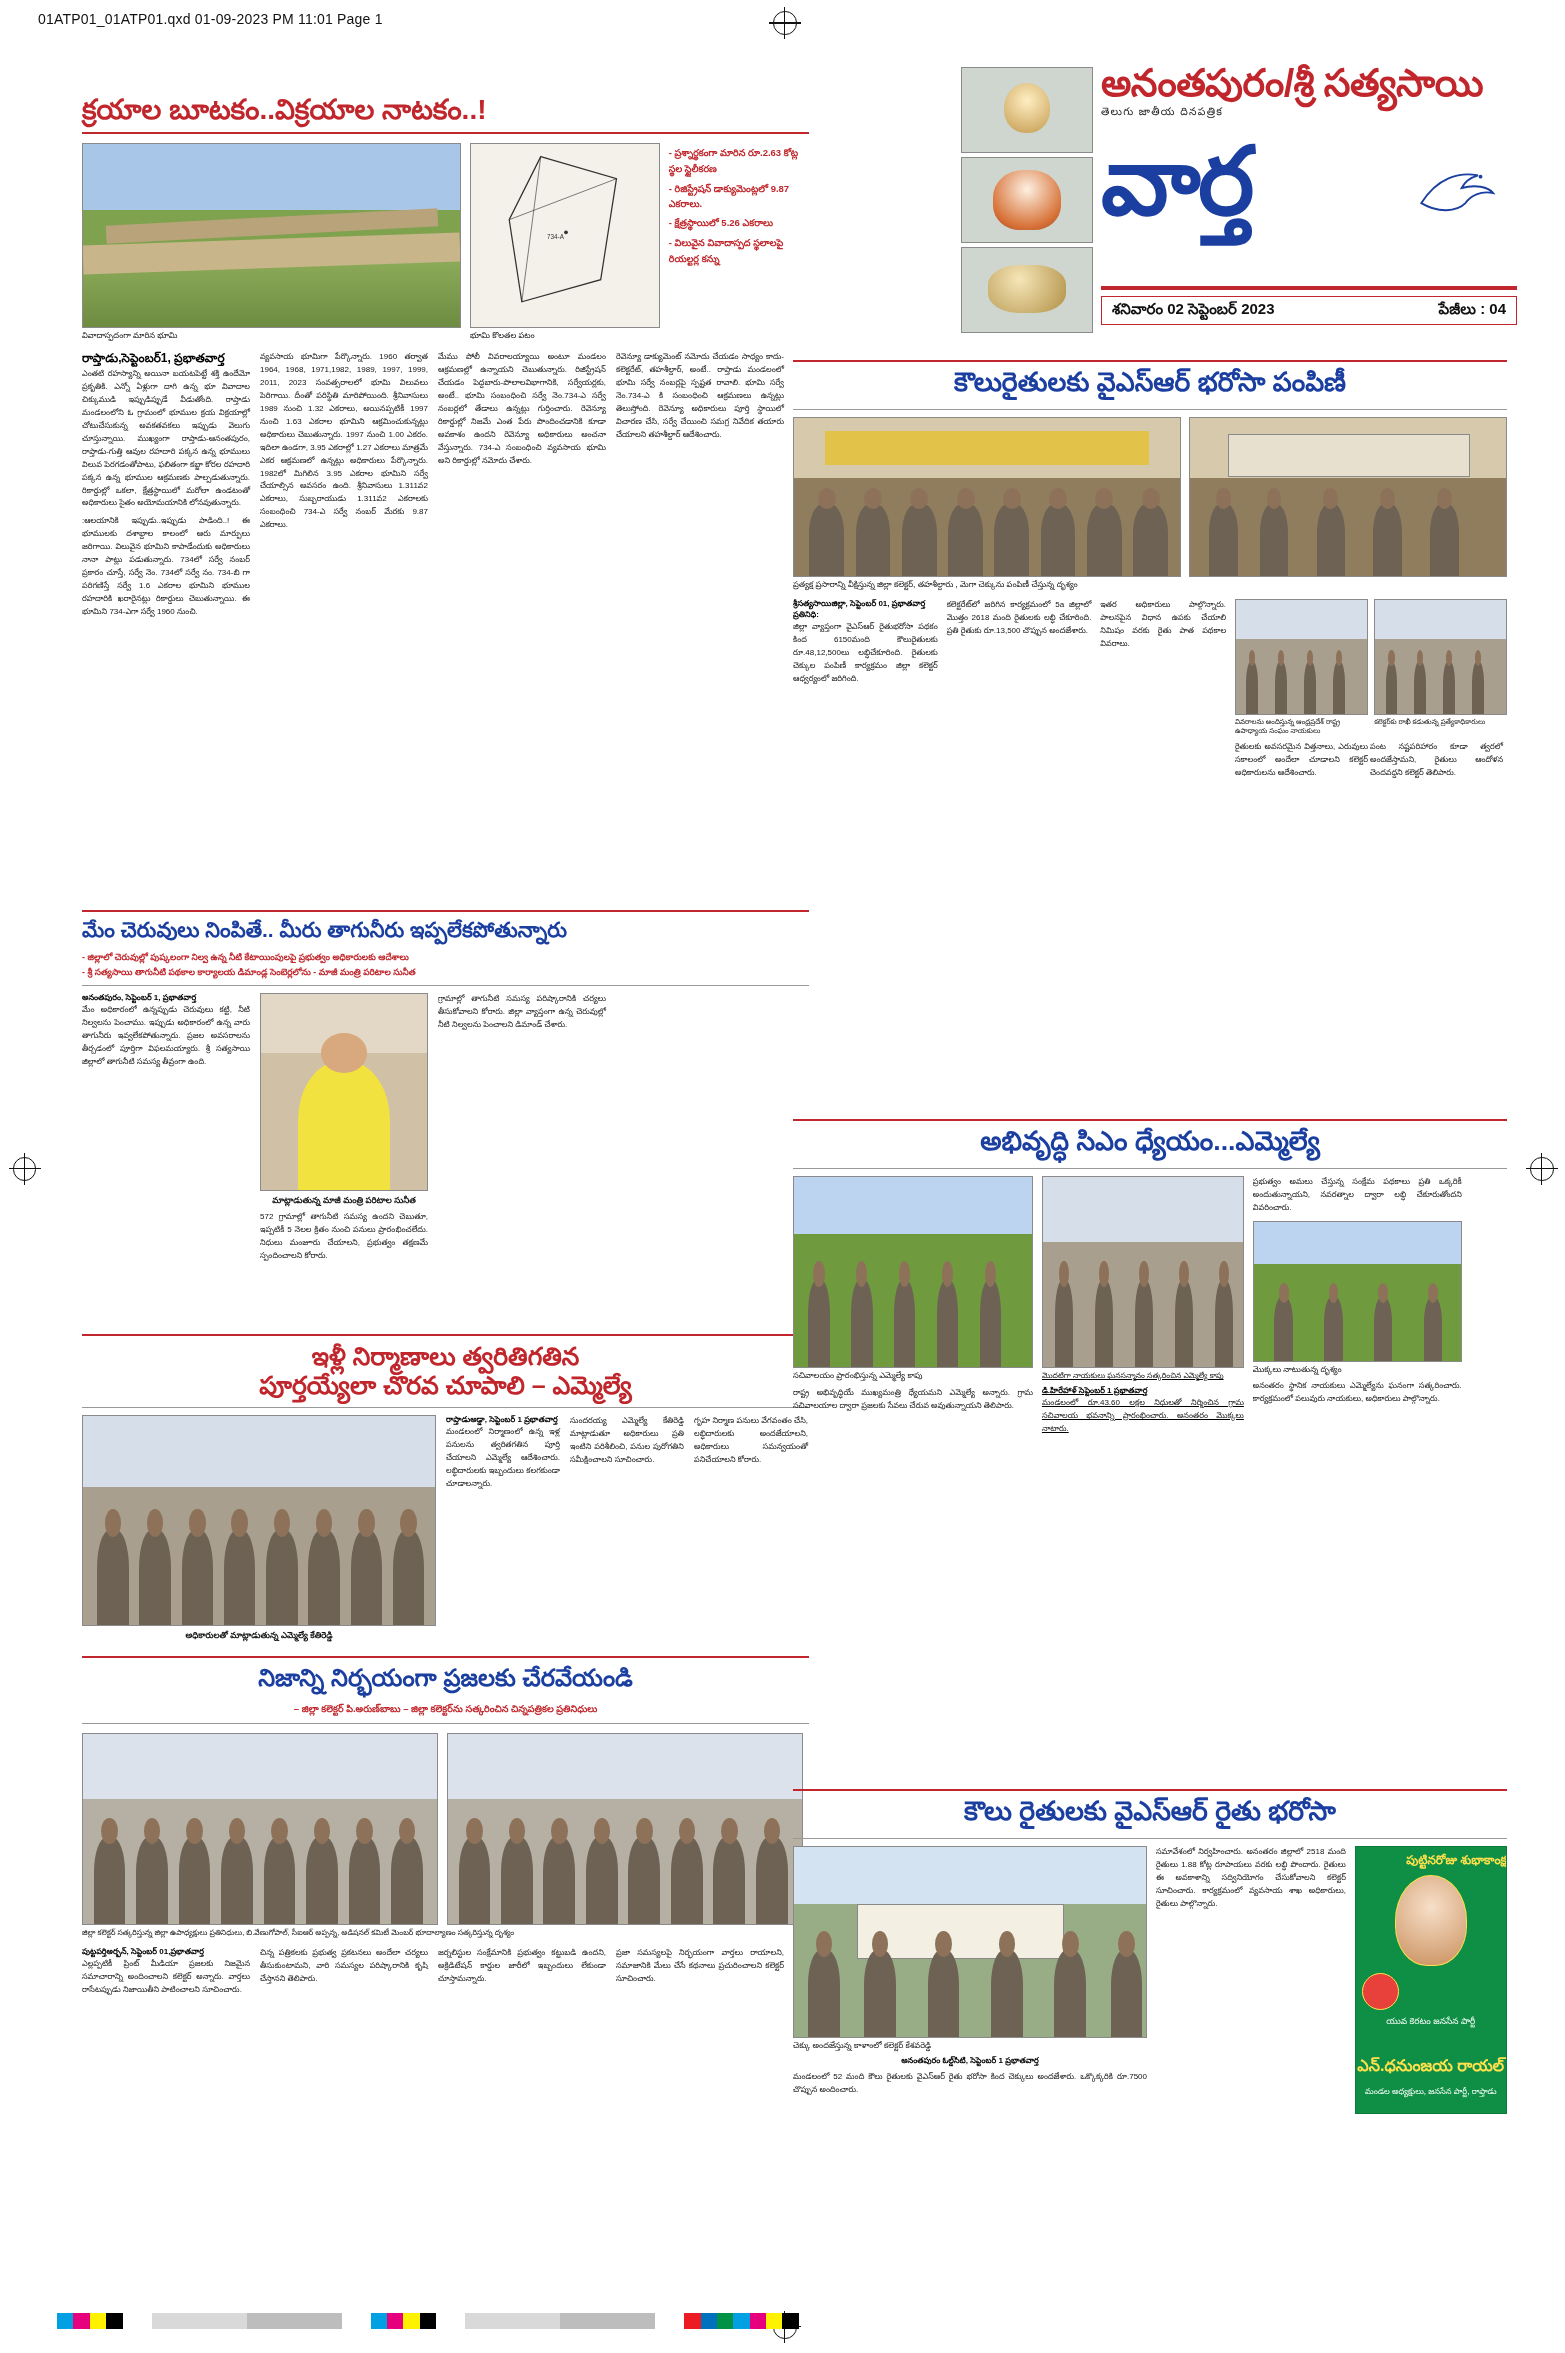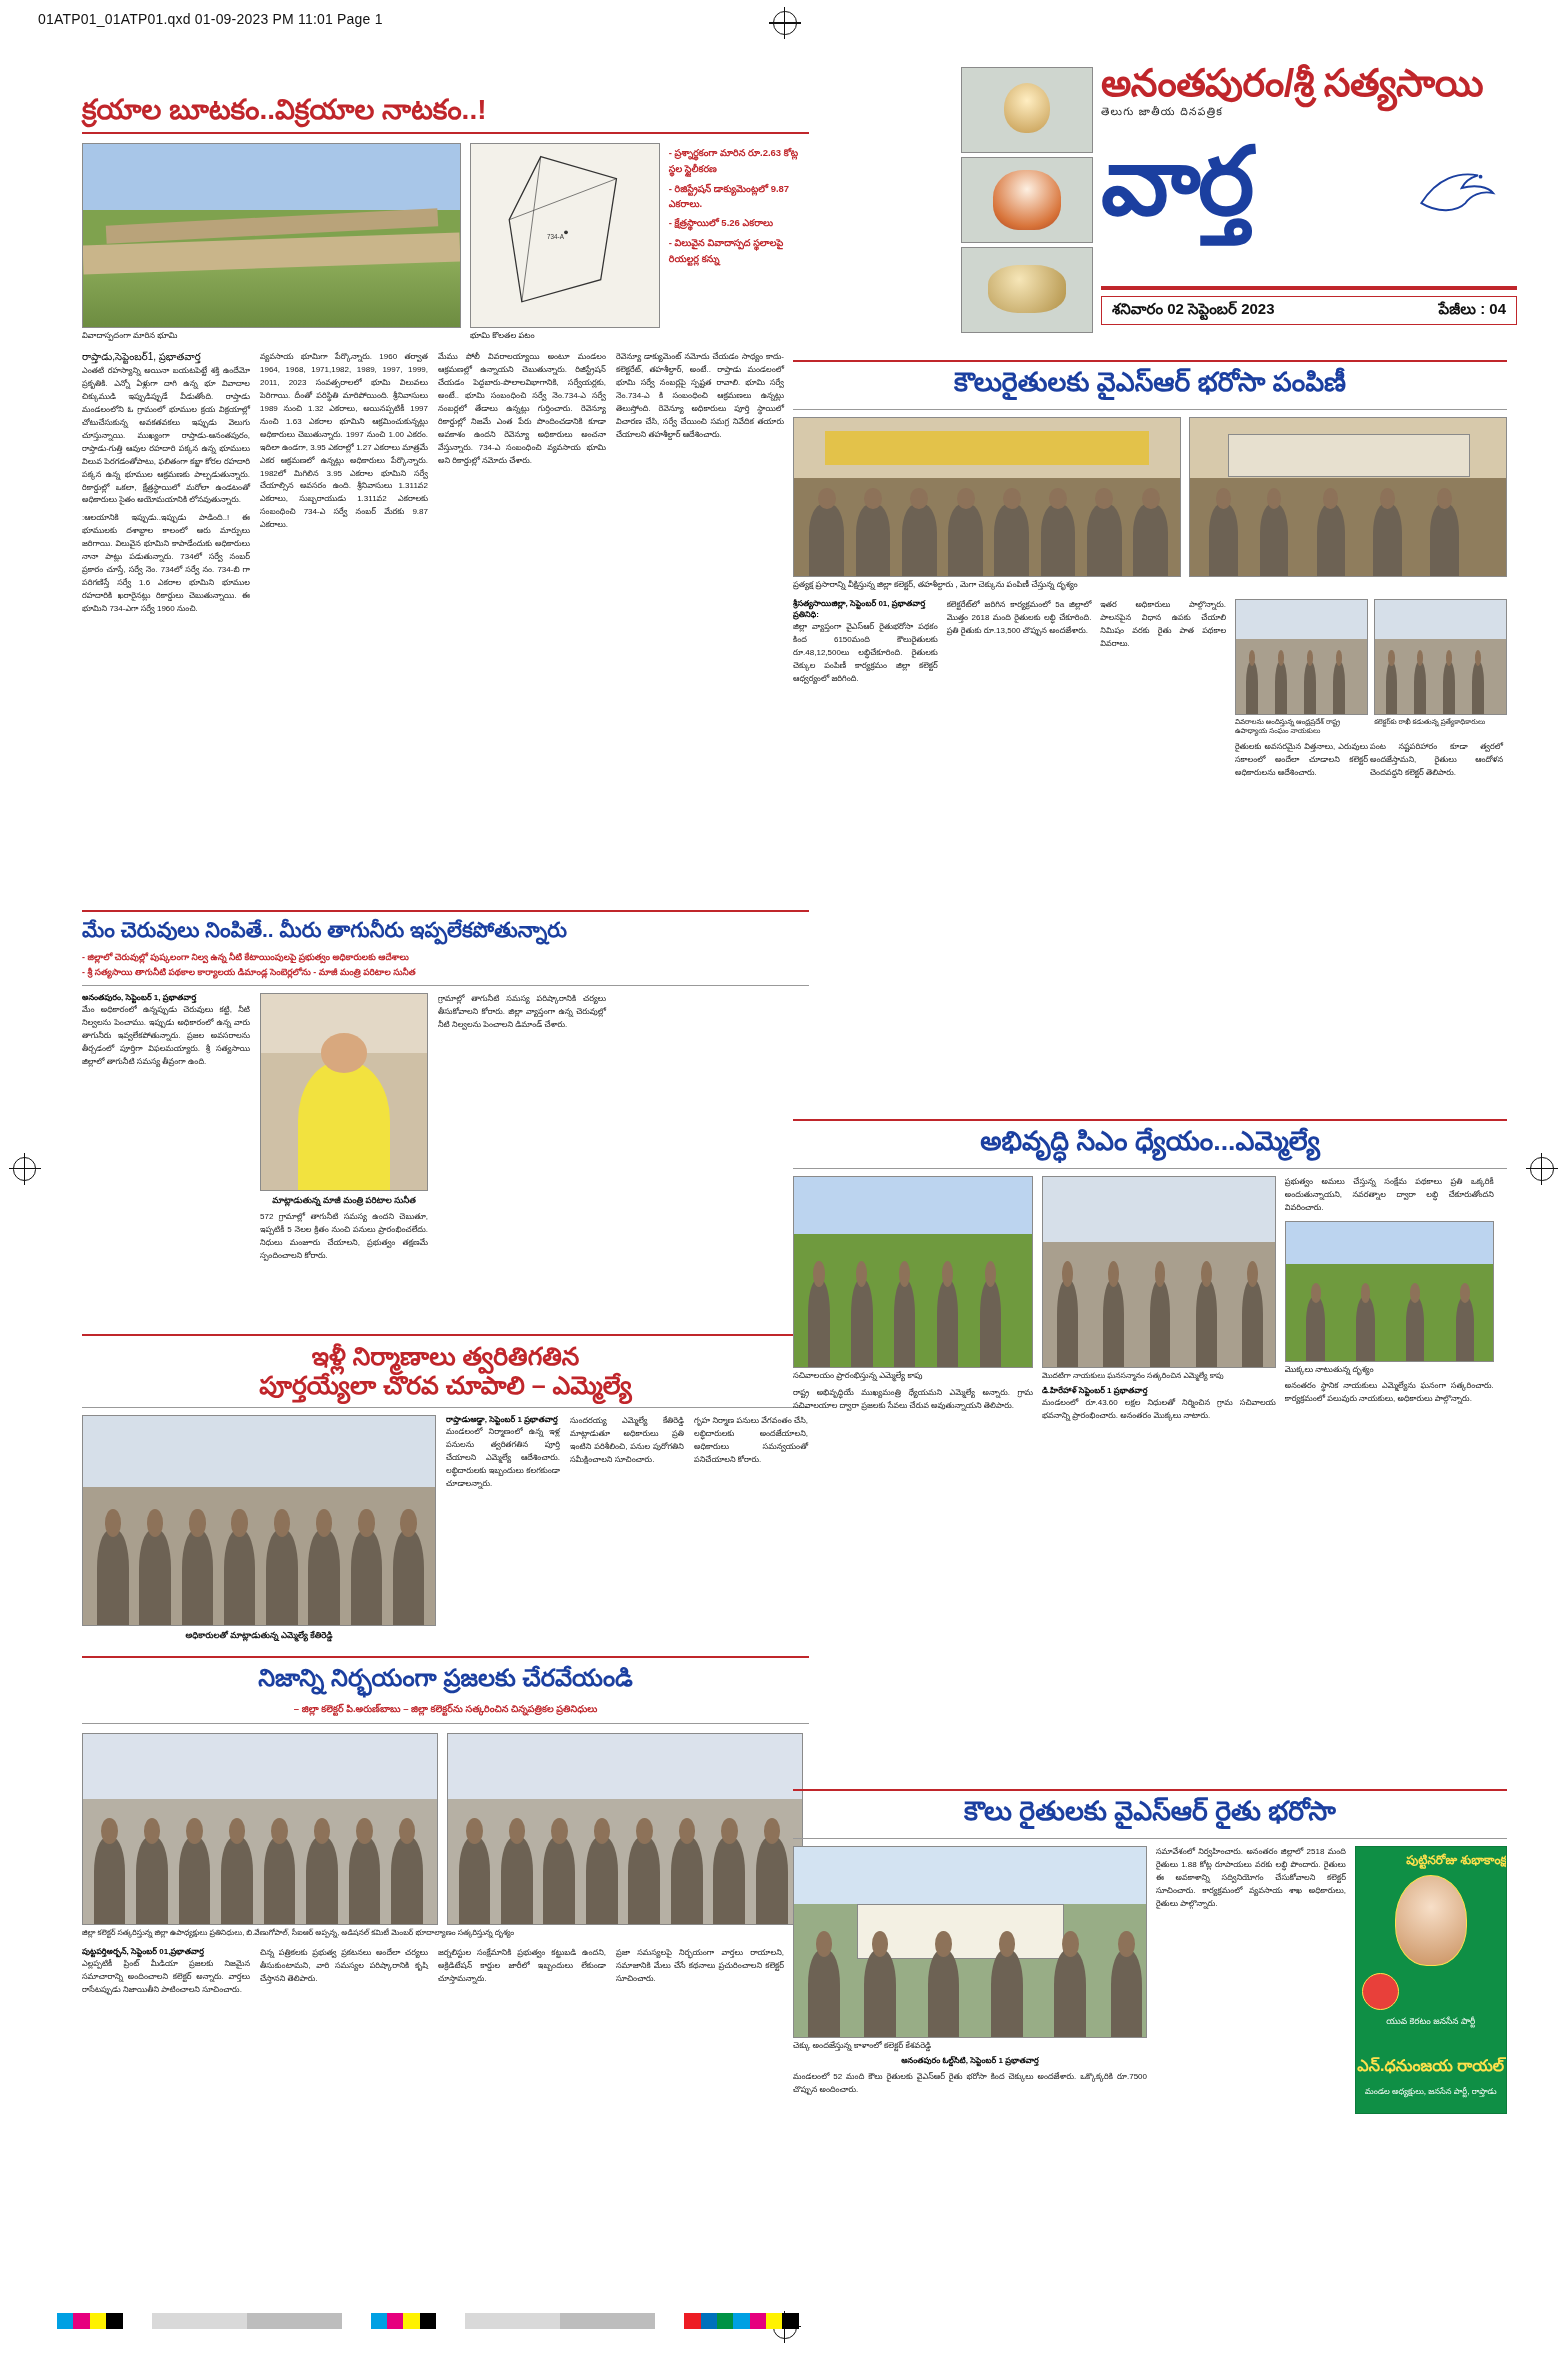--- a/index.html
+++ b/index.html
@@ -128,21 +128,21 @@
       <div style="width:139px;padding-top:2.5px;">
         <div class="hl-red" style="font-size:9.5px;line-height:1.6;">- ప్రశ్నార్థకంగా మారిన రూ.2.63 కోట్ల స్థల స్టైలీకరణ</div>
         <div class="hl-red" style="font-size:9.5px;line-height:1.6;margin-top:5px;">- రిజిస్ట్రేషన్ డాక్యుమెంట్లలో 9.87 ఎకరాలు.</div>
         <div class="hl-red" style="font-size:9.5px;line-height:1.6;margin-top:4px;">- క్షేత్రస్థాయిలో 5.26 ఎకరాలు</div>
         <div class="hl-red" style="font-size:9.5px;line-height:1.6;margin-top:5px;">- విలువైన వివాదాస్పద స్థలాలపై రియల్టర్ల కన్ను</div>
       </div>
     </div>
 
     <div style="display:flex;gap:10px;margin-top:8.9px;">
       <div style="width:168px;">
-        <div style="font-size:10px;font-weight:normal;">రాప్తాడు,సెప్టెంబర్1, ప్రభాతవార్త</div>
+        <div style="font-size:12px;font-weight:bold;">రాప్తాడు,సెప్టెంబర్1, ప్రభాతవార్త</div>
         <div class="col-txt">ఎంతటి రహస్యాన్ని అయినా బయటపెట్టే శక్తి ఉందేమో ప్రకృతికి. ఎన్నో ఏళ్లుగా దాగి ఉన్న భూ వివాదాల చిక్కుముడి ఇప్పుడిప్పుడే వీడుతోంది. రాప్తాడు మండలంలోని ఓ గ్రామంలో భూముల క్రయ విక్రయాల్లో చోటుచేసుకున్న అవకతవకలు ఇప్పుడు వెలుగు చూస్తున్నాయి. ముఖ్యంగా రాప్తాడు-ఆనంతపురం, రాప్తాడు-గుత్తి ఆవుల రహదారి పక్కన ఉన్న భూములు విలువ పెరగడంతోపాటు, ఫలితంగా కబ్జా కోరల రహదారి పక్కన ఉన్న భూముల ఆక్రమణకు పాల్పడుతున్నారు. రికార్డుల్లో ఒకలా, క్షేత్రస్థాయిలో మరోలా ఉండటంతో అధికారులు సైతం అయోమయానికి లోనవుతున్నారు.</div>
         <div class="col-txt" style="margin-top:5px;">:ఆలయానికి ఇప్పుడు..ఇప్పుడు పాడింది..! ఈ భూములకు దశాబ్దాల కాలంలో ఆరు మార్పులు జరిగాయి. విలువైన భూమిని కాపాడేందుకు అధికారులు నానా పాట్లు పడుతున్నారు. 734లో సర్వే నంబర్ ప్రకారం చూస్తే, సర్వే నెం. 734లో సర్వే నం. 734-బి గా పరిగణిస్తే సర్వే 1.6 ఎకరాల భూమిని భూముల రహదారికి ఖరారైనట్లు రికార్డులు చెబుతున్నాయి. ఈ భూమిని 734-ఎగా సర్వే 1960 నుంచి.</div>
       </div>
       <div style="width:168px;">
         <div class="col-txt">వ్యవసాయ భూమిగా పేర్కొన్నారు. 1960 తర్వాత 1964, 1968, 1971,1982, 1989, 1997, 1999, 2011, 2023 సంవత్సరాలలో భూమి విలువలు పెరిగాయి. దీంతో పరిస్థితి మారిపోయింది. శ్రీనివాసులు 1989 నుంచి 1.32 ఎకరాలు, అయినప్పటికీ 1997 నుంచి 1.63 ఎకరాల భూమిని ఆక్రమించుకున్నట్లు అధికారులు చెబుతున్నారు. 1997 నుంచి 1.00 ఎకరం. ఇదిలా ఉండగా, 3.95 ఎకరాల్లో 1.27 ఎకరాలు మాత్రమే ఎకర ఆక్రమణలో ఉన్నట్లు అధికారులు పేర్కొన్నారు. 1982లో మిగిలిన 3.95 ఎకరాల భూమిని సర్వే చేయాల్సిన అవసరం ఉంది. శ్రీనివాసులు 1.311వ2 ఎకరాలు, సుబ్బరాయుడు 1.311వ2 ఎకరాలకు సంబంధించి 734-ఎ సర్వే నంబర్ మేరకు 9.87 ఎకరాలు.</div>
       </div>
       <div style="width:168px;">
         <div class="col-txt">మేము పోలీ వివరాలయ్యాయి అంటూ మండలం ఆక్రమణల్లో ఉన్నాయని చెబుతున్నారు.
 
 రిజిస్ట్రేషన్ చేయడం పెద్దబారు-పొలాలవిభాగానికి, సర్వేయర్లకు, అంటే.. భూమి సంబంధించి సర్వే నెం.734-ఎ సర్వే నంబర్లలో తేడాలు ఉన్నట్లు గుర్తించారు. రెవెన్యూ రికార్డుల్లో నిజమే ఎంత పేరు పొందించడానికి కూడా అవకాశం ఉందని రెవెన్యూ అధికారులు అంచనా వేస్తున్నారు. 734-ఎ సంబంధించి వ్యవసాయ భూమి అని రికార్డుల్లో నమోదు చేశారు.</div>
@@ -358,21 +358,21 @@
               <i style="left:6%"></i>
               <i style="left:24%"></i>
               <i style="left:42%"></i>
               <i style="left:60%"></i>
               <i style="left:78%"></i>
             </div>
         </div>
         <div class="cap">సచివాలయం ప్రారంభిస్తున్న ఎమ్మెల్యే కాపు</div>
         <div class="col-txt" style="margin-top:5px;">రాష్ట్ర అభివృద్ధియే ముఖ్యమంత్రి ధ్యేయమని ఎమ్మెల్యే అన్నారు. గ్రామ సచివాలయాల ద్వారా ప్రజలకు సేవలు చేరువ అవుతున్నాయని తెలిపారు.</div>
       </div>
-      <div style="width:234px;">
+      <div style="width:202px;text-decoration:underline;">
         <div class="photo ph-hall" style="height:190px;">
           <div class="people">
               <i style="left:6%"></i>
               <i style="left:26%"></i>
               <i style="left:46%"></i>
               <i style="left:66%"></i>
               <i style="left:86%"></i>
             </div>
         </div>
         <div class="cap" style="font-size:7.6px;">మొదటిగా నాయకులు ఘనసన్మానం సత్కరించిన ఎమ్మెల్యే కాపు</div>

